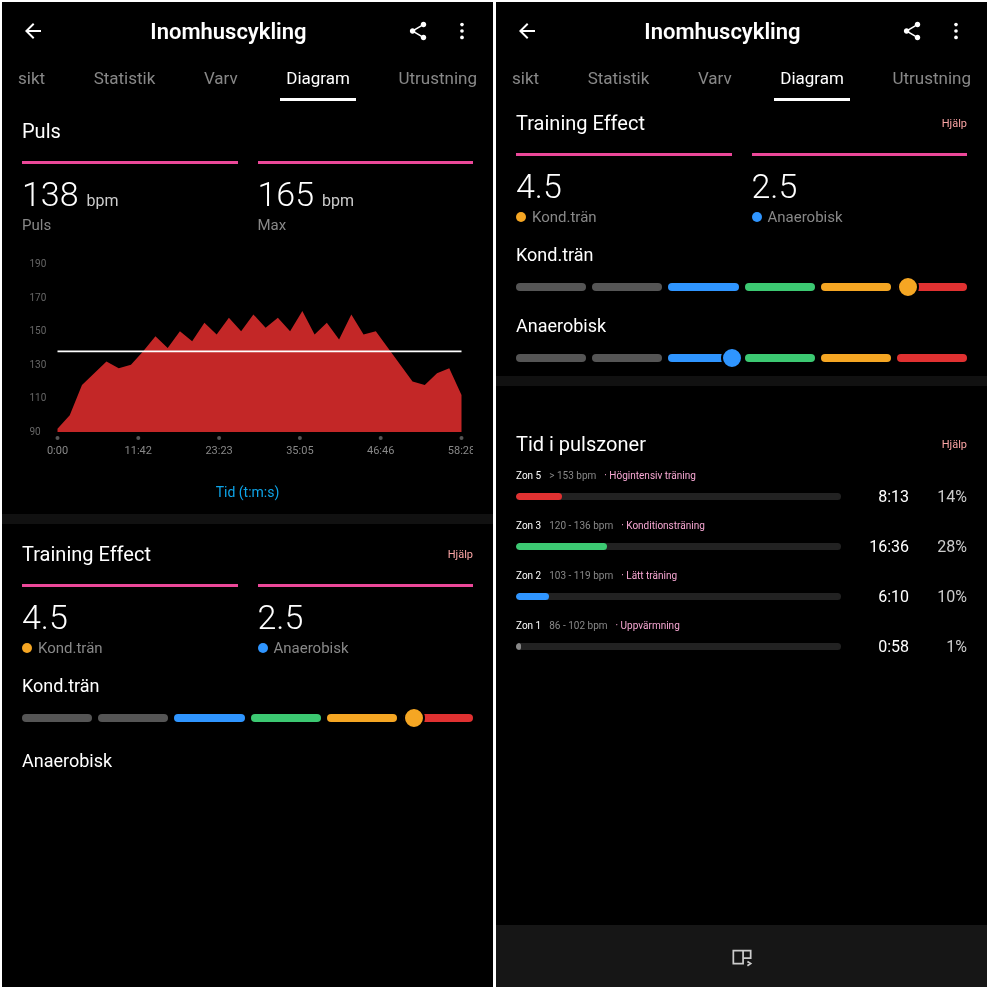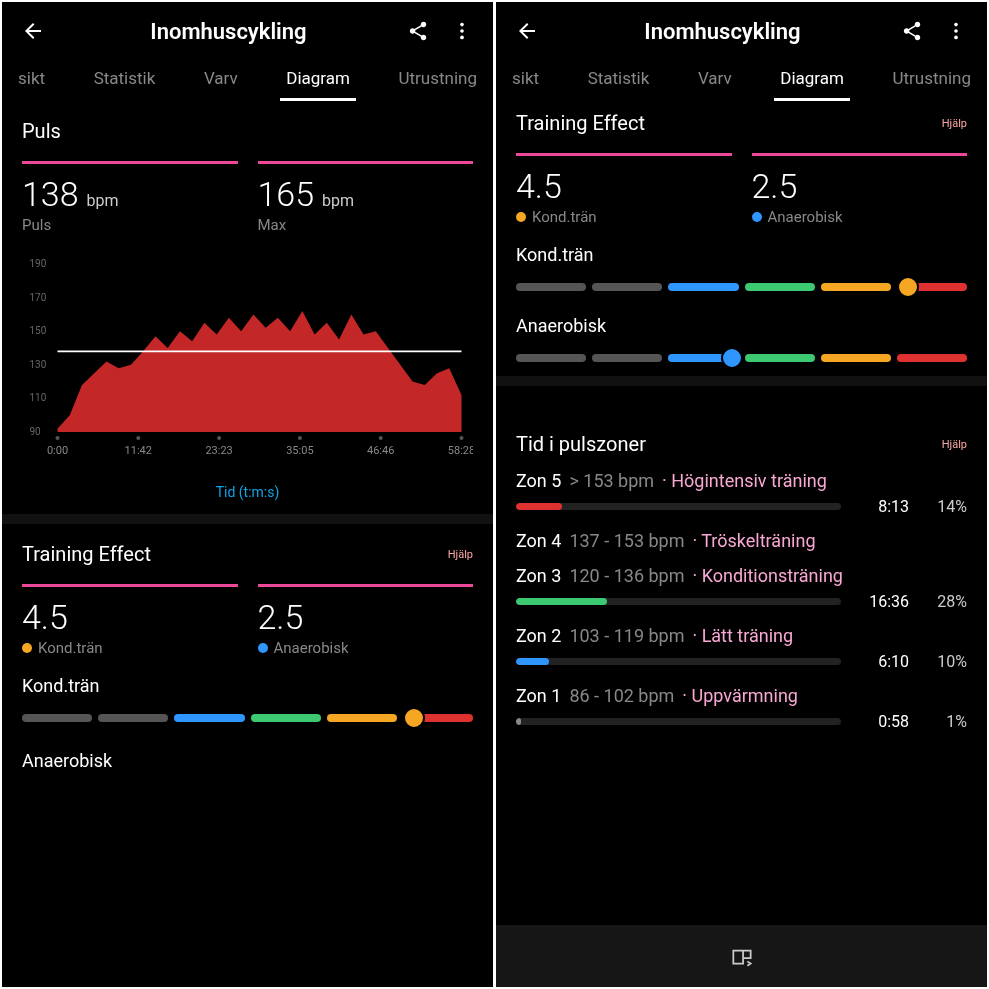--- a/index.html
+++ b/index.html
@@ -150,21 +150,21 @@
     top: -7px;
     transform: translateX(-50%);
     border: 2px solid #000;
   }
 
   .zones-section { padding: 18px 20px 14px; margin-top: 28px; }
   .zone-row { margin-top: 14px; }
   .zone-header {
     display: flex;
     gap: 8px;
-    font-size: 18px;
+    font-size: 10px;
     align-items: baseline;
   }
   .zone-name { color: #fff; }
   .zone-range { color: #888; }
   .zone-desc { color: #f9a8d4; }
   .zone-bar-row {
     display: flex;
     align-items: center;
     gap: 14px;
     margin-top: 6px;
@@ -402,25 +402,20 @@
       </div>
       <div class="zone-bar-row">
         <div class="zone-bar">
           <div class="zone-bar-fill" style="width:14%;background:#e03131"></div>
         </div>
         <div class="zone-time">8:13</div>
         <div class="zone-pct">14%</div>
       </div>
     </div>
         <div class="zone-row">
-      <div class="zone-header">
-        <span class="zone-name">Zon 4</span>
-        <span class="zone-range">137 - 153 bpm</span>
-        <span class="zone-desc">· Tröskelträning</span>
-      </div>
     </div>
         <div class="zone-row">
       <div class="zone-header">
         <span class="zone-name">Zon 3</span>
         <span class="zone-range">120 - 136 bpm</span>
         <span class="zone-desc">· Konditionsträning</span>
       </div>
       <div class="zone-bar-row">
         <div class="zone-bar">
           <div class="zone-bar-fill" style="width:28%;background:#3cc972"></div>

